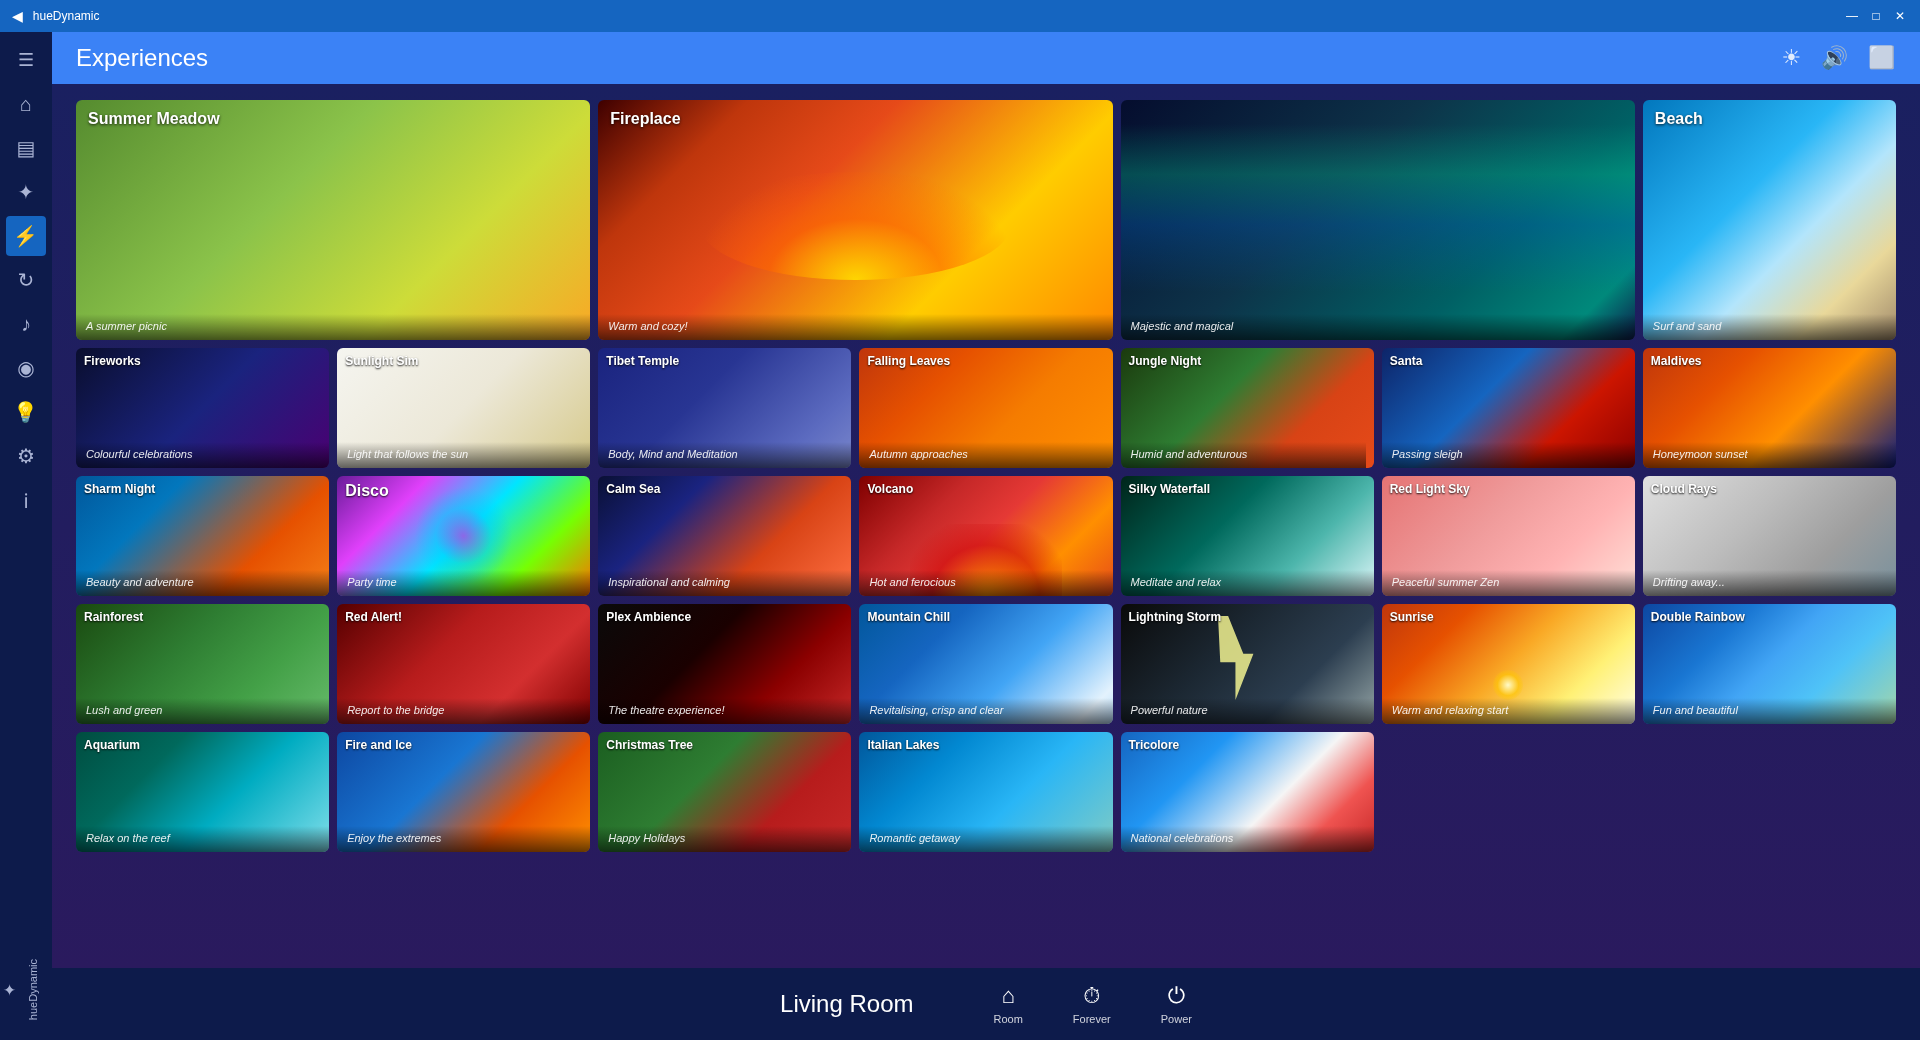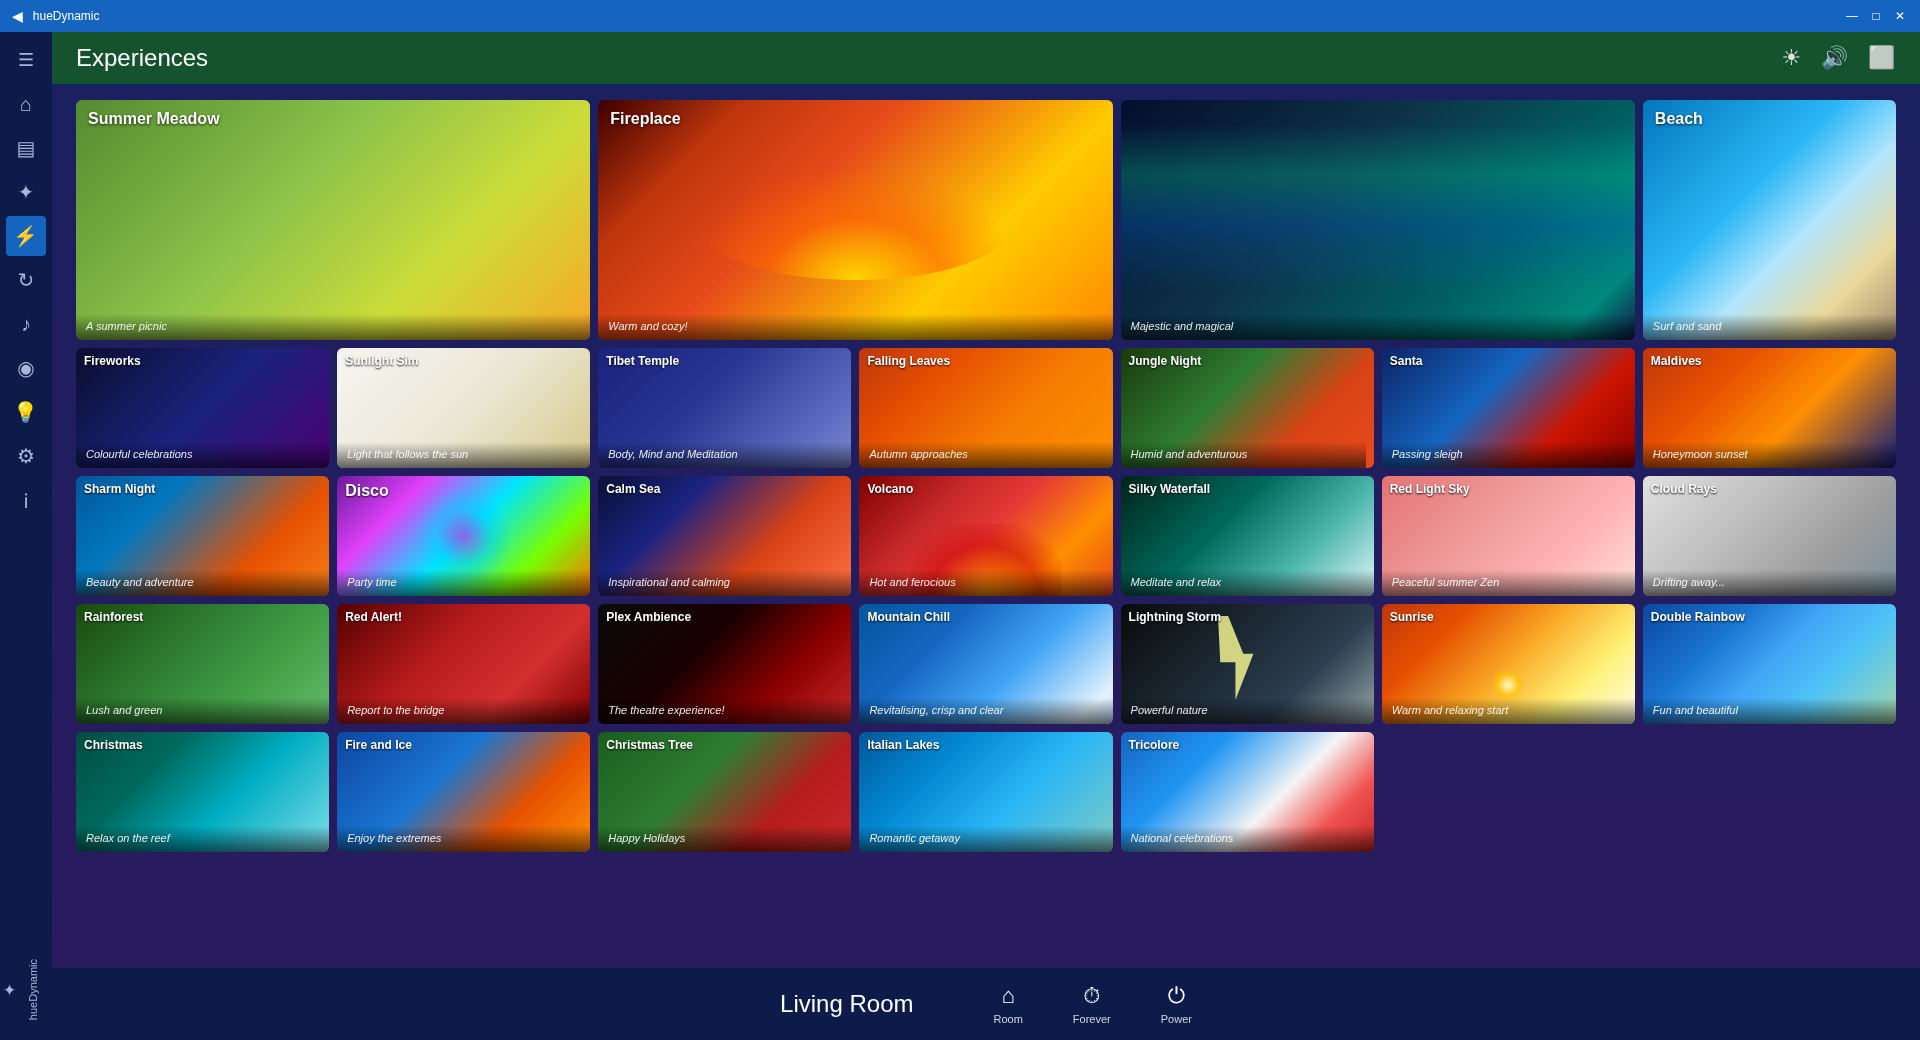--- a/index.html
+++ b/index.html
@@ -120,21 +120,21 @@
     .content {
       flex: 1;
       display: flex;
       flex-direction: column;
       overflow: hidden;
     }
 
     
     .header {
       height: 52px;
-      background: #14532d;
+      background: #3b82f6;
       display: flex;
       align-items: center;
       padding: 0 24px;
       justify-content: space-between;
       flex-shrink: 0;
     }
     .header-title {
       font-size: 24px;
       font-weight: 300;
       color: white;
@@ -462,21 +462,21 @@
     <div class="experience-card-bg" style="background: linear-gradient(135deg, #0d47a1 0%, #1976d2 30%, #42a5f5 50%, #4fc3f7 70%, #a5d6a7 100%);"></div>
 
     <div style="position: absolute; top: 6px; left: 8px; right: 8px; font-size: 12px; font-weight: 600; color: white; text-shadow: 0 1px 2px rgba(0,0,0,0.9);">Double Rainbow</div>
     <div style="position:absolute;bottom:0;left:0;right:0;padding:6px 10px 8px;background:linear-gradient(transparent, rgba(0,0,0,0.6));">
       <div style="font-size:11px;color:rgba(255,255,255,0.9);font-style:italic;">Fun and beautiful</div>
     </div>
   </div>
           <div class="experience-card">
     <div class="experience-card-bg" style="background: linear-gradient(135deg, #004d40 0%, #00695c 30%, #00acc1 60%, #80deea 100%);"></div>
 
-    <div style="position: absolute; top: 6px; left: 8px; right: 8px; font-size: 12px; font-weight: 600; color: white; text-shadow: 0 1px 2px rgba(0,0,0,0.9);">Christmas</div>
+    <div style="position: absolute; top: 6px; left: 8px; right: 8px; font-size: 12px; font-weight: 600; color: white; text-shadow: 0 1px 2px rgba(0,0,0,0.9);">Aquarium</div>
     <div style="position:absolute;bottom:0;left:0;right:0;padding:6px 10px 8px;background:linear-gradient(transparent, rgba(0,0,0,0.6));">
       <div style="font-size:11px;color:rgba(255,255,255,0.9);font-style:italic;">Relax on the reef</div>
     </div>
   </div>
           <div class="experience-card">
     <div class="experience-card-bg" style="background: linear-gradient(135deg, #0d47a1 0%, #1976d2 40%, #e65100 70%, #ff8f00 100%);"></div>
 
     <div style="position: absolute; top: 6px; left: 8px; right: 8px; font-size: 12px; font-weight: 600; color: white; text-shadow: 0 1px 2px rgba(0,0,0,0.9);">Fire and Ice</div>
     <div style="position:absolute;bottom:0;left:0;right:0;padding:6px 10px 8px;background:linear-gradient(transparent, rgba(0,0,0,0.6));">
       <div style="font-size:11px;color:rgba(255,255,255,0.9);font-style:italic;">Enjoy the extremes</div>

